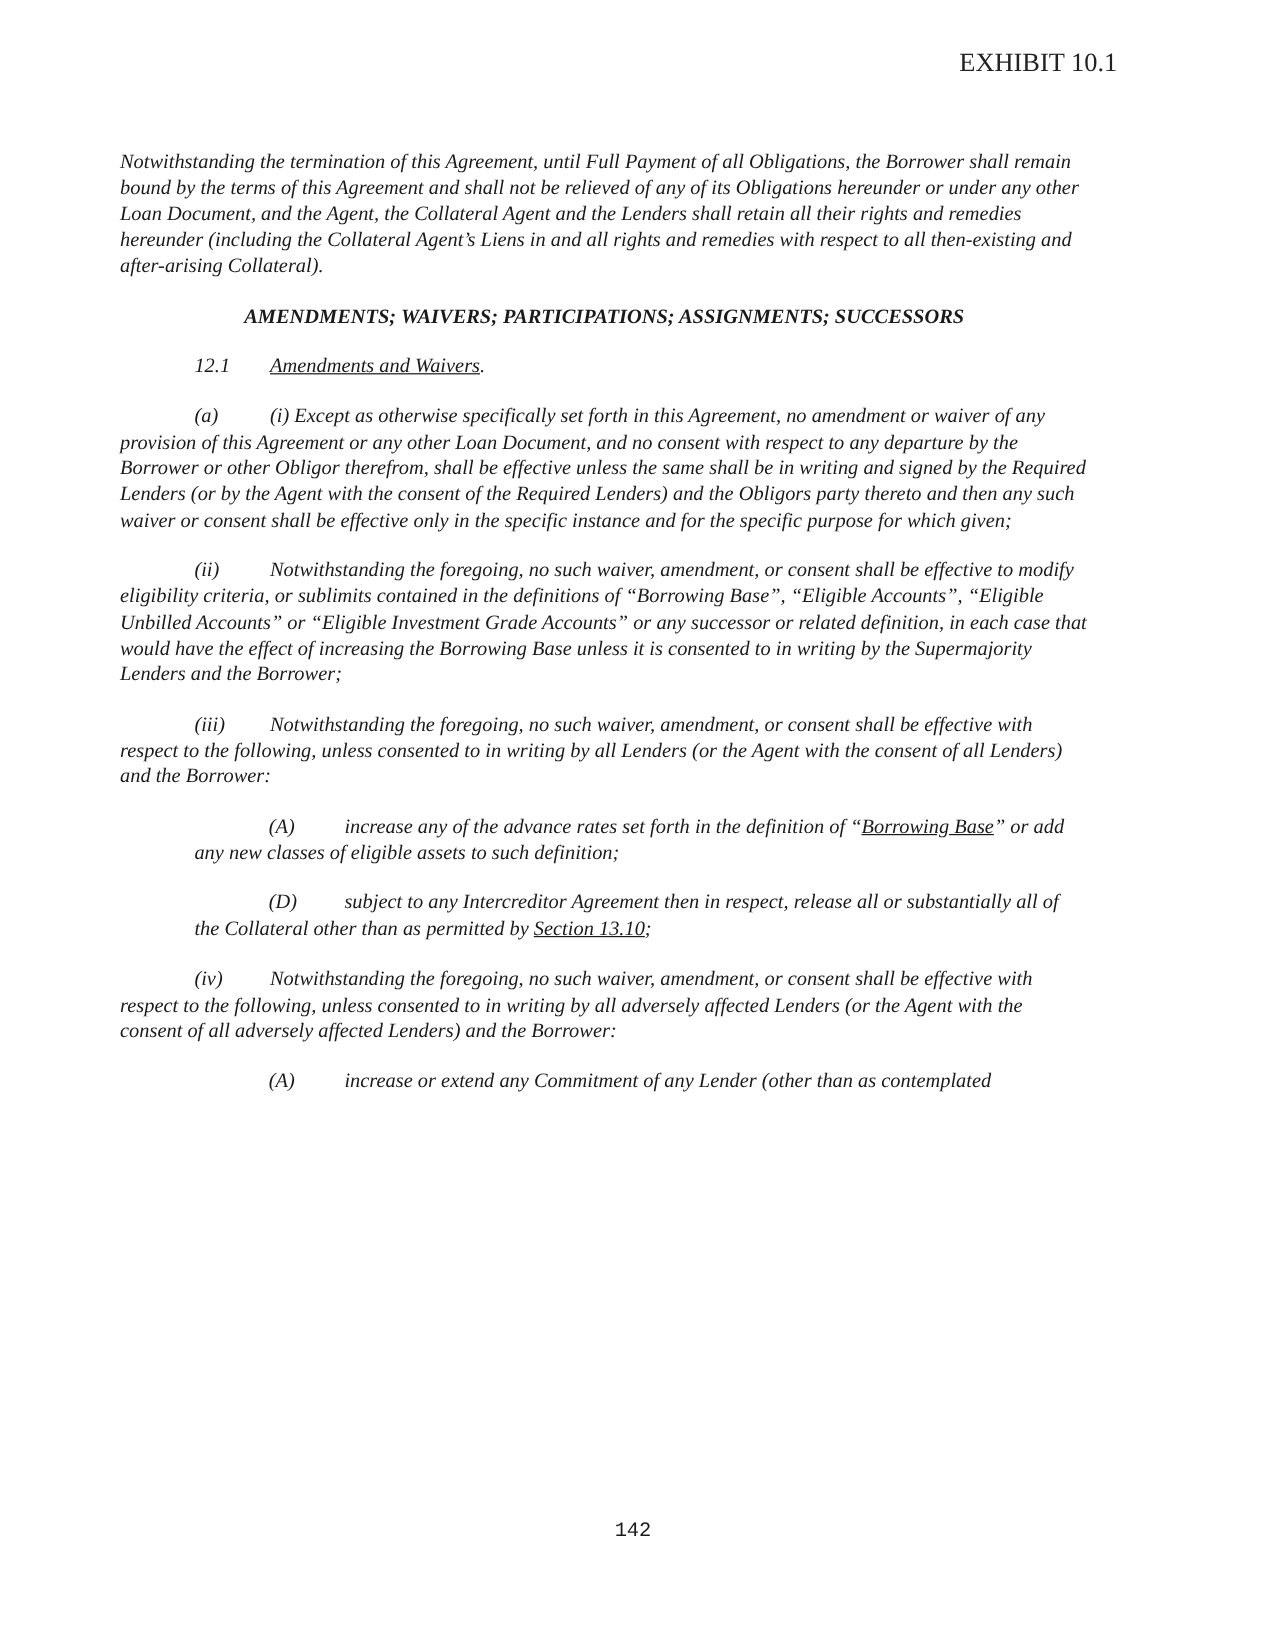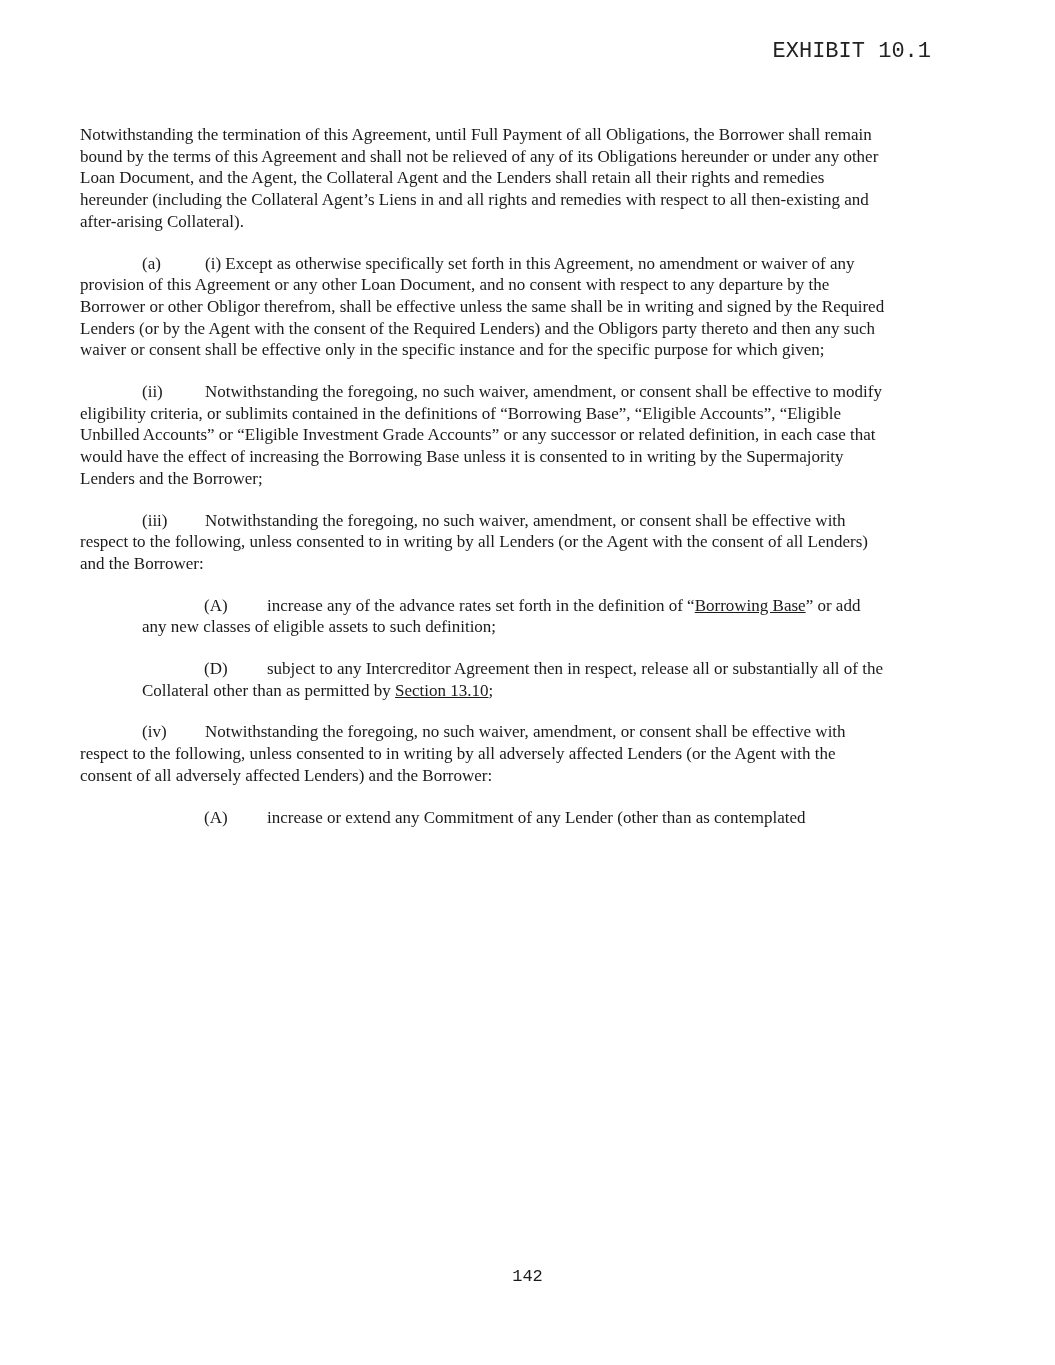--- a/index.html
+++ b/index.html
@@ -15,29 +15,30 @@
     margin: 0 auto;
     background: #ffffff;
     overflow: hidden;
     font-family: "Liberation Serif", "DejaVu Serif", serif;
     font-size: 17px;
     line-height: 21.7px;
   }
   .doc-header {
     padding: 40px 124px 0 124px;
     text-align: right;
-    font-family: Liberation Mono, monospace;
+    font-family: Liberation Serif, serif;
     font-size: 22px;
     line-height: 24px;
     color: #222222;
   }
   .doc-body {
     width: 807px;
-    margin-left: 80px;
+    margin-left: 100px;
     padding-top: 60px;
+    font-style: italic;
   }
   .para {
     margin: 0 0 20px 0;
     text-align: left;
   }
   .para.body { text-indent: 0; }
   .para.l1 { margin-left: 0; text-indent: 62px; }
   .para.l2 { margin-left: 62px; text-indent: 62px; }
   .heading {
     margin: 0 0 20px 0;
@@ -63,20 +64,22 @@
 </head>
 <body>
 
 <div class="page">
   <div class="doc-header">
     <span>EXHIBIT 10.1</span>
   </div>
 
   <div class="doc-body">
       <p class="para body"><span>Notwithstanding the termination of this Agreement, until Full Payment of all Obligations, the Borrower shall remain bound by the terms of this Agreement and shall not be relieved of any of its Obligations hereunder or under any other Loan Document, and the Agent, the Collateral Agent and the Lenders shall retain all their rights and remedies hereunder (including the Collateral Agent’s Liens in and all rights and remedies with respect to all then-existing and after-arising Collateral).</span></p>
+      <p class="heading">AMENDMENTS; WAIVERS; PARTICIPATIONS; ASSIGNMENTS; SUCCESSORS</p>
+      <p class="para l1"><span class="label">12.1</span><span class="u">Amendments and Waivers</span><span>.</span></p>
       <p class="para l1"><span class="label">(a)</span><span>(i) Except as otherwise specifically set forth in this Agreement, no amendment or waiver of any provision of this Agreement or any other Loan Document, and no consent with respect to any departure by the Borrower or other Obligor therefrom, shall be effective unless the same shall be in writing and signed by the Required Lenders (or by the Agent with the consent of the Required Lenders) and the Obligors party thereto and then any such waiver or consent shall be effective only in the specific instance and for the specific purpose for which given;</span></p>
       <p class="para l1"><span class="label">(ii)</span><span>Notwithstanding the foregoing, no such waiver, amendment, or consent shall be effective to modify eligibility criteria, or sublimits contained in the definitions of “Borrowing Base”, “Eligible Accounts”, “Eligible Unbilled Accounts” or “Eligible Investment Grade Accounts” or any successor or related definition, in each case that would have the effect of increasing the Borrowing Base unless it is consented to in writing by the Supermajority Lenders and the Borrower;</span></p>
       <p class="para l1"><span class="label">(iii)</span><span>Notwithstanding the foregoing, no such waiver, amendment, or consent shall be effective with respect to the following, unless consented to in writing by all Lenders (or the Agent with the consent of all Lenders) and the Borrower:</span></p>
       <p class="para l2"><span class="label">(A)</span><span>increase any of the advance rates set forth in the definition of “</span><span class="u">Borrowing Base</span><span>” or add any new classes of eligible assets to such definition;</span></p>
       <p class="para l2"><span class="label">(D)</span><span>subject to any Intercreditor Agreement then in respect, release all or substantially all of the Collateral other than as permitted by </span><span class="u">Section 13.10</span><span>;</span></p>
       <p class="para l1"><span class="label">(iv)</span><span>Notwithstanding the foregoing, no such waiver, amendment, or consent shall be effective with respect to the following, unless consented to in writing by all adversely affected Lenders (or the Agent with the consent of all adversely affected Lenders) and the Borrower:</span></p>
       <p class="para l2"><span class="label">(A)</span><span>increase or extend any Commitment of any Lender (other than as contemplated</span></p>
     </div>
 
   <div class="doc-footer">

